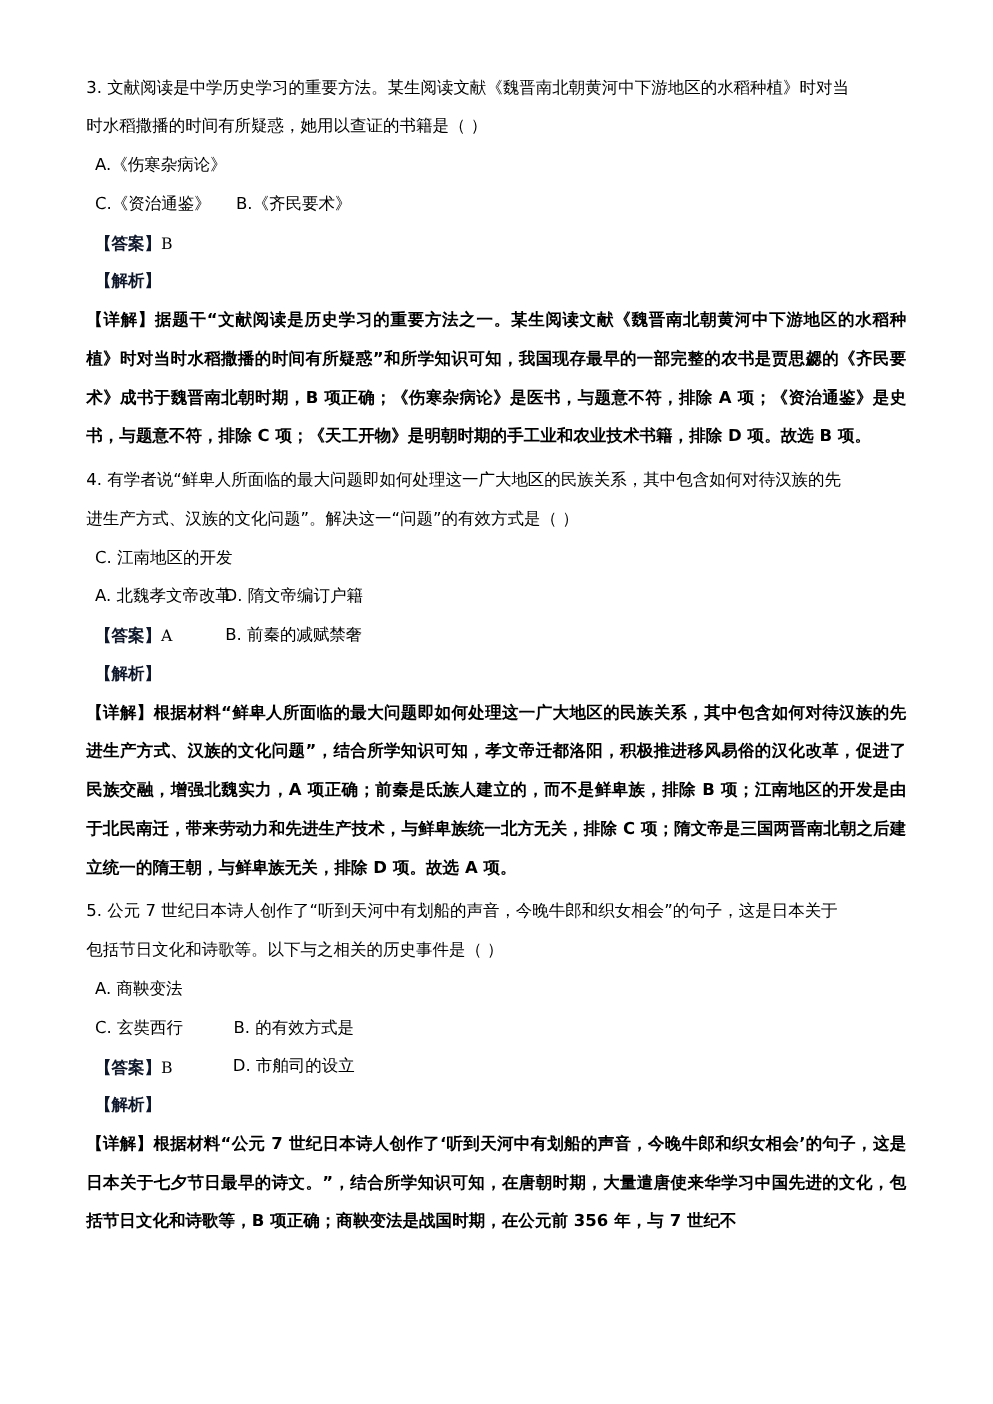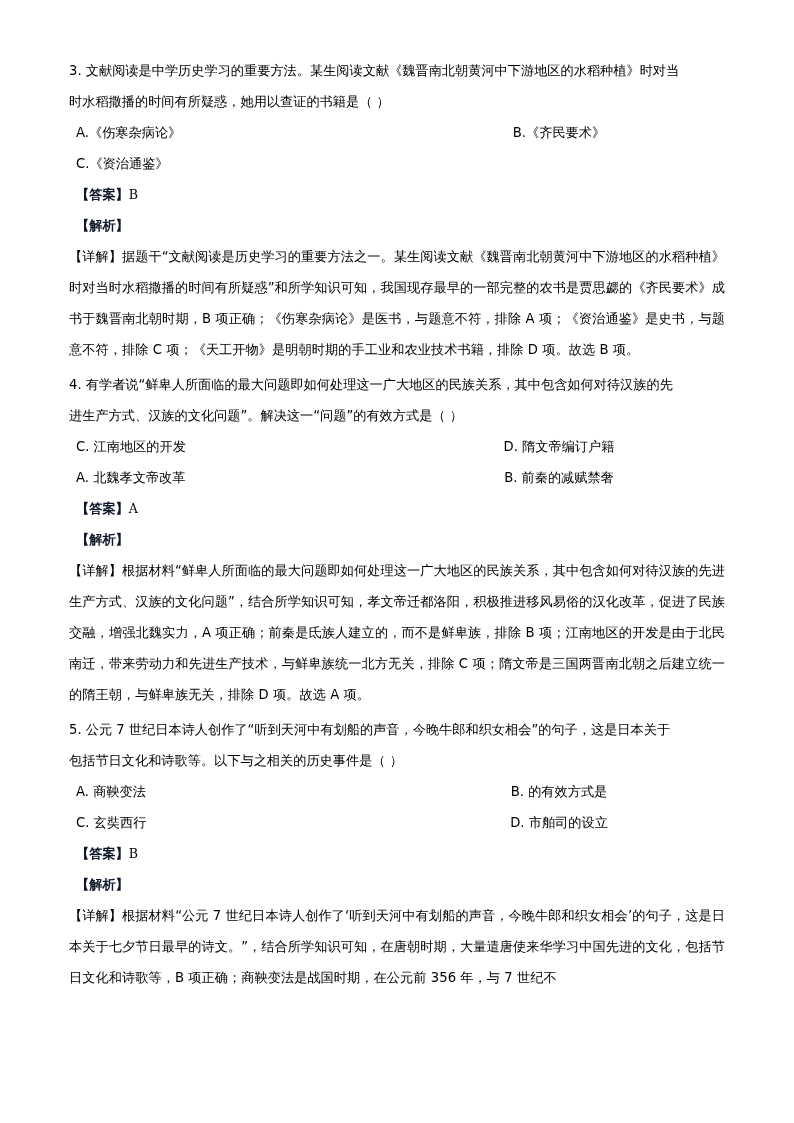--- a/index.html
+++ b/index.html
@@ -33,20 +33,21 @@
   .q-line  { font-size: 13.2px; line-height: 31px; height: 31px; white-space: nowrap; }
   .q-line.indent { padding-left: 0px; }
   .q-line.cont   { padding-left: 0px; }
 
   
   .opt-row {
     display: flex;
     height: 31px;
     line-height: 31px;
     font-size: 13.2px;
+    flex-direction: column;
   }
   .opt-col-a { width: 324px; padding-left: 7px; box-sizing: border-box; white-space: nowrap; }
   .opt-col-b { width: 330px; padding-left: 2px; box-sizing: border-box; white-space: nowrap; text-align: center; }
 
   
   .meta-line {
     font-size: 13.2px;
     line-height: 31px;
     height: 31px;
     padding-left: 7px;
@@ -64,20 +65,21 @@
   }
 
   
   .detail {
     font-size: 13.2px;
     line-height: 31px;
     text-align: justify;
     text-justify: inter-character;
     letter-spacing: 0.05px;
     word-break: break-all;
+    font-weight: bold;
   }
   .spacer-4 { height: 4px; }
 </style>
 </head>
 <body>
 
 <div class="page">
   <div class="content">
 
     <div class="q-block">

